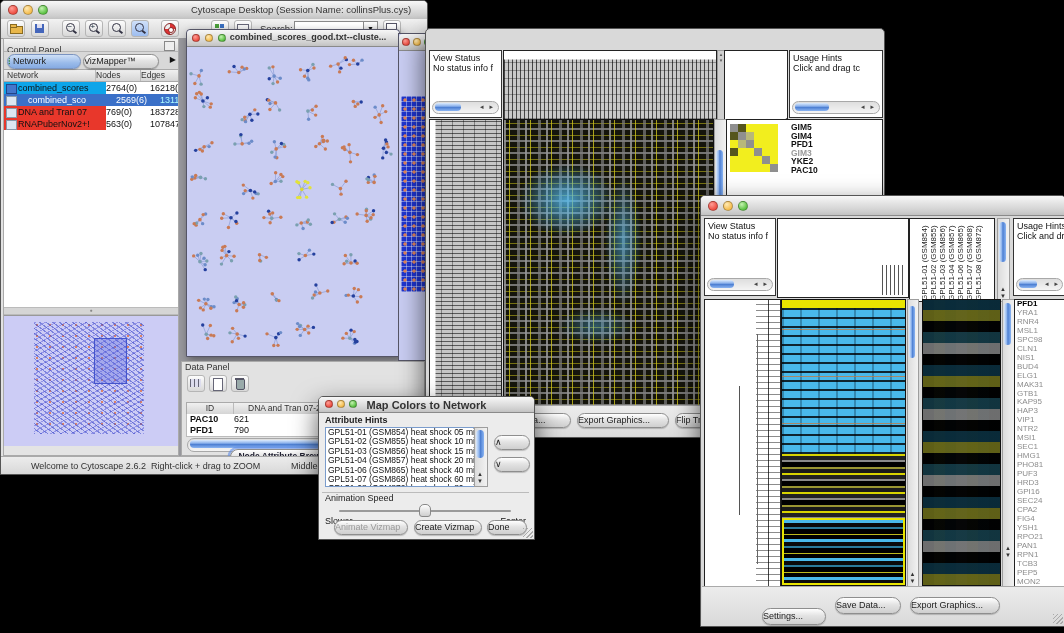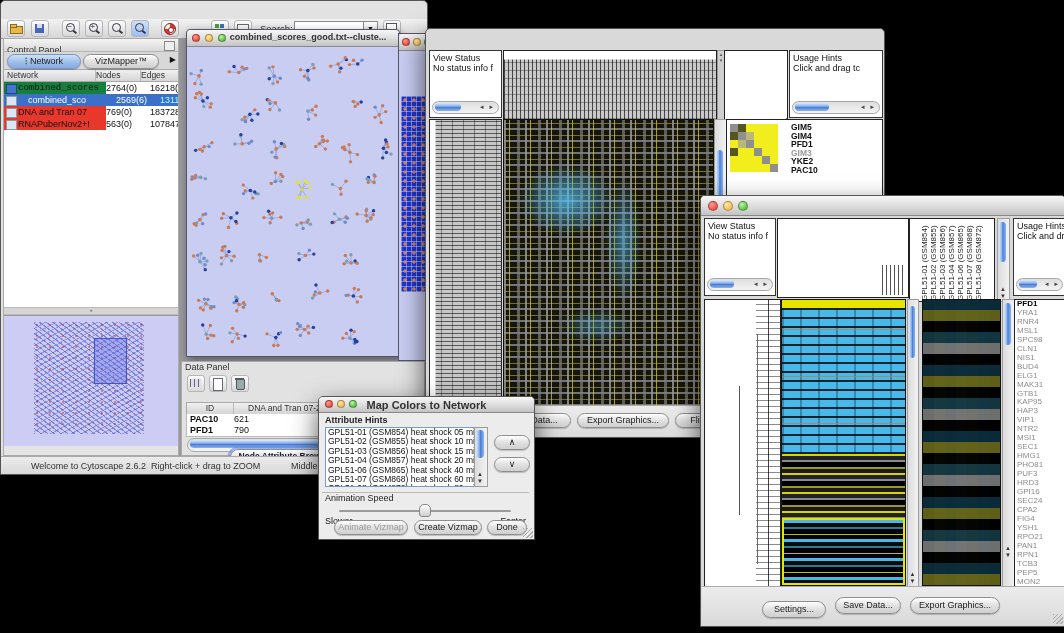--- a/index.html
+++ b/index.html
@@ -11,21 +11,21 @@
        border-bottom:1px solid #8a8a8a;border-radius:4px 4px 0 0;}
   .titletext{position:absolute;top:3px;left:0;right:0;text-align:center;font-size:10px;color:#333;
        white-space:nowrap;overflow:hidden;}
   .lights{position:absolute;top:4px;left:7px;display:flex;gap:5px;}
   .light{width:10px;height:10px;border-radius:50%;border:1px solid rgba(0,0,0,.3);box-sizing:border-box;}
   .lred{background:radial-gradient(circle at 35% 30%,#ff9d95,#ee4f43 70%);}
   .lyel{background:radial-gradient(circle at 35% 30%,#ffe9b3,#f5bd4f 70%);}
   .lgrn{background:radial-gradient(circle at 35% 30%,#c4f2b0,#5cc244 70%);}
   .mini .light{width:8px;height:8px;}
   .ab{position:absolute;border:1px solid #8e8e8e;border-radius:9px;font-size:9px;line-height:13px;
-      text-align:center;background:linear-gradient(#ffffff,#e3e3e3 45%,#cfcfcf);color:#222;
+      text-align:left;background:linear-gradient(#ffffff,#e3e3e3 45%,#cfcfcf);color:#222;
       white-space:nowrap;overflow:hidden;box-shadow:0 1px 1px rgba(0,0,0,.2);}
   .ab.disabled{color:#9a9a9a;}
   .panelbox{position:absolute;background:#fff;border:1px solid #333;overflow:hidden;}
   .ptext{font-size:9px;line-height:10px;padding:2px 0 0 3px;white-space:nowrap;}
   .hscroll{position:absolute;height:12px;background:linear-gradient(#dedede,#f4f4f4);
       border:1px solid #a8a8a8;border-radius:7px;}
   .hpill{position:absolute;top:1px;left:2px;height:8px;border-radius:5px;
       background:linear-gradient(#dcebfd,#8cb2ec 40%,#4d7fd2 55%,#8ab4f2);}
   .harrows{position:absolute;top:1px;font-size:7px;color:#444;letter-spacing:2px;}
   .vscroll{position:absolute;width:11px;background:linear-gradient(90deg,#dcdcdc,#f2f2f2);
@@ -36,21 +36,21 @@
   .vlab{writing-mode:vertical-rl;transform:rotate(180deg);font-size:9px;font-weight:bold;
         white-space:nowrap;height:100%;}
   .gray{color:#9a9a9a !important;}
   
   .cprow{display:flex;height:12px;font-size:9px;line-height:12px;white-space:nowrap;}
   .cprow .nm{width:88px;overflow:hidden;padding-left:14px;position:relative;}
   .cprow .nd{width:44px;overflow:hidden;}
   .cprow .eg{flex:1;overflow:hidden;}
   .cprow .nm::before{content:"";position:absolute;left:2px;top:2px;width:9px;height:8px;
         background:#dce6f2;border:1px solid #8899aa;}
-  .row-green .nm{background:#15803d;font-family:Liberation Mono, monospace;}
+  .row-green .nm{background:#0ea5e9;}
   .row-red .nm{background:#e8372b;}
   .row-selected{background:#3a70c8;color:#fff;}
   .row-selected .nm{padding-left:24px;}
   .row-selected .eg{color:#aefcff;}
   .row-green .nm::before{background:#4477cc;border-color:#224488;}
   
   .tv1heat{background-color:#15150c;background-image:
     radial-gradient(ellipse 70px 52px at 30% 28%, rgba(84,187,238,.8), rgba(84,187,238,0) 70%),
     radial-gradient(ellipse 26px 90px at 57% 42%, rgba(84,187,238,.55), rgba(84,187,238,0) 72%),
     radial-gradient(ellipse 55px 26px at 44% 72%, rgba(84,187,238,.4), rgba(84,187,238,0) 70%),
@@ -92,20 +92,28 @@
   .mag::after{content:"";position:absolute;left:3px;top:2px;width:7px;height:7px;border:1.5px solid #334;border-radius:50%;}
   .mag::before{content:"";position:absolute;left:10px;top:10px;width:4px;height:1.5px;background:#334;transform:rotate(38deg);}
   .magsym{position:absolute;left:4.5px;top:1px;font-size:8px;color:#123;z-index:2;}
 </style>
 </head>
 <body>
 
 <div id="stage">
 
   <div class="win" style="left:0;top:8;width:426px;height:473px;">
+    <div class="titlebar">
+      <div class="lights">
+        <span class="light lred"></span>
+        <span class="light lyel"></span>
+        <span class="light lgrn"></span>
+      </div>
+      <div class="titletext" style="text-align:left;padding-left:190px;font-size:9.5px;">Cytoscape Desktop (Session Name: collinsPlus.cys)</div>
+    </div>
 
     <div style="position:absolute;left:0;top:18px;width:100%;height:19px;background:linear-gradient(#f2f2f2,#d6d6d6);border-bottom:1px solid #9a9a9a;">
       <span class="ticon" style="position:absolute;left:6px;top:1px;">
         <span style="position:absolute;left:2px;top:5px;width:11px;height:6px;background:#e9b74a;border:1px solid #8a6b20;"></span>
         <span style="position:absolute;left:2px;top:3px;width:5px;height:2px;background:#e9b74a;border:1px solid #8a6b20;"></span>
       </span>
       <span class="ticon" style="position:absolute;left:30px;top:1px;">
         <span style="position:absolute;left:3px;top:3px;width:9px;height:9px;background:#4466bb;"></span>
         <span style="position:absolute;left:5px;top:3px;width:5px;height:4px;background:#dde;"></span>
       </span>
@@ -1146,20 +1154,20 @@
         <div>YSH1</div>
         <div>RPO21</div>
         <div>PAN1</div>
         <div>RPN1</div>
         <div>TCB3</div>
         <div>PEP5</div>
         <div>MON2</div>
       </div>
 
     <div style="position:absolute;left:1px;right:1px;bottom:1px;height:38px;background:linear-gradient(#ececec,#d9d9d9);border-top:1px solid #aaa;">
-      <span class="ab" style="left:60px;top:14px;width:62px;height:15px;line-height:15px;">Settings...</span>
+      <span class="ab" style="left:60px;top:21px;width:62px;height:15px;line-height:15px;">Settings...</span>
       <span class="ab" style="left:133px;top:10px;width:64px;height:15px;line-height:15px;">Save Data...</span>
       <span class="ab" style="left:208px;top:10px;width:88px;height:15px;line-height:15px;">Export Graphics...</span>
       <span class="grip"></span>
     </div>
   </div>
 
 </div>
 
 </body></html>

